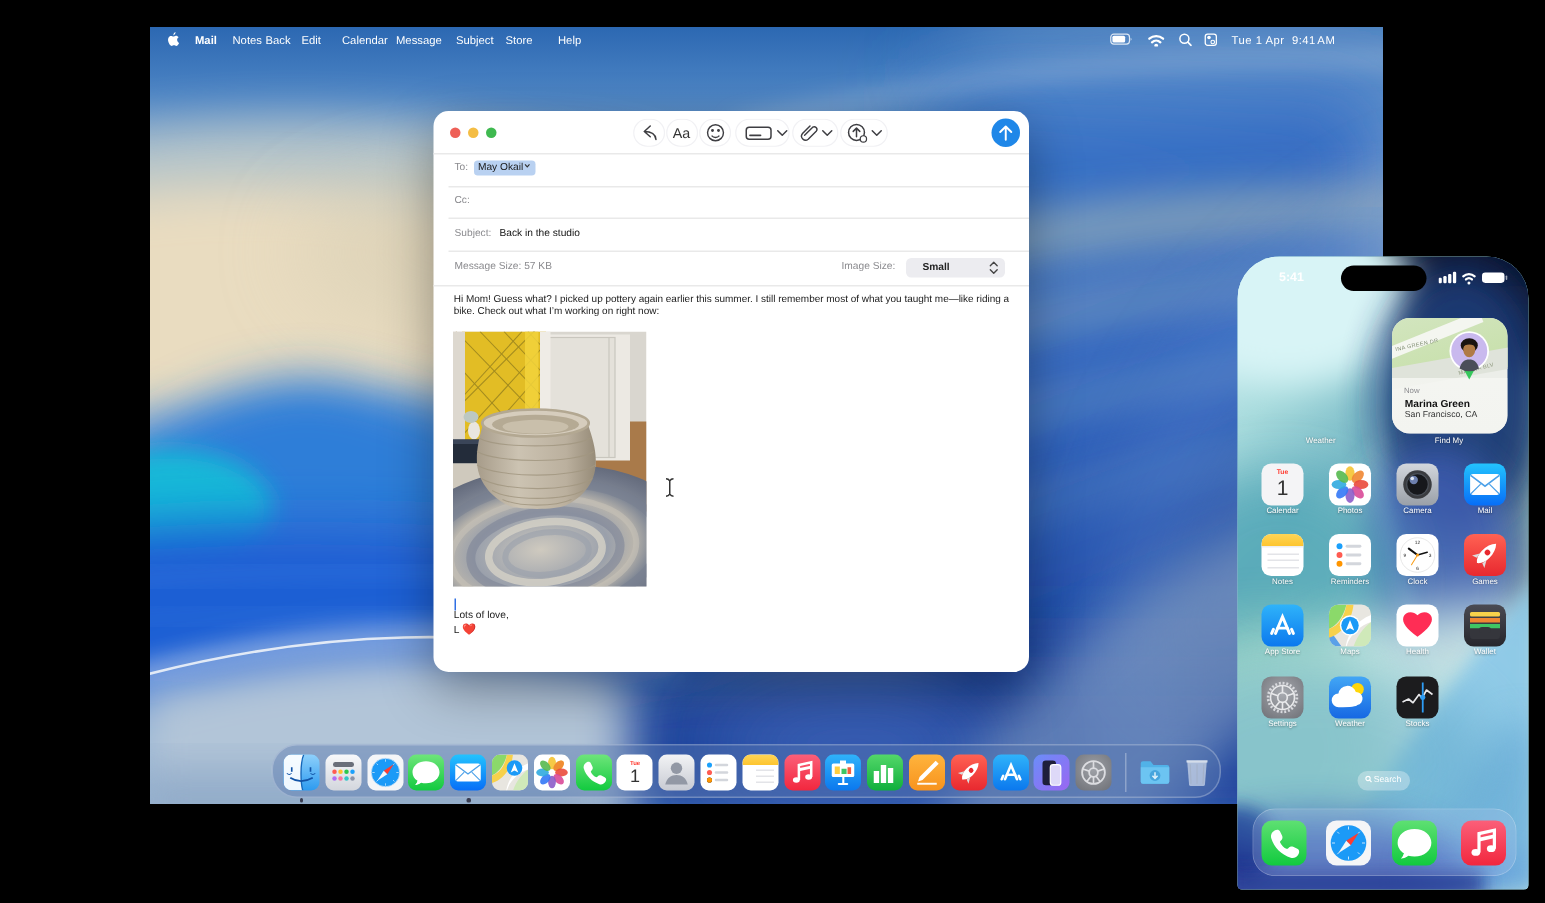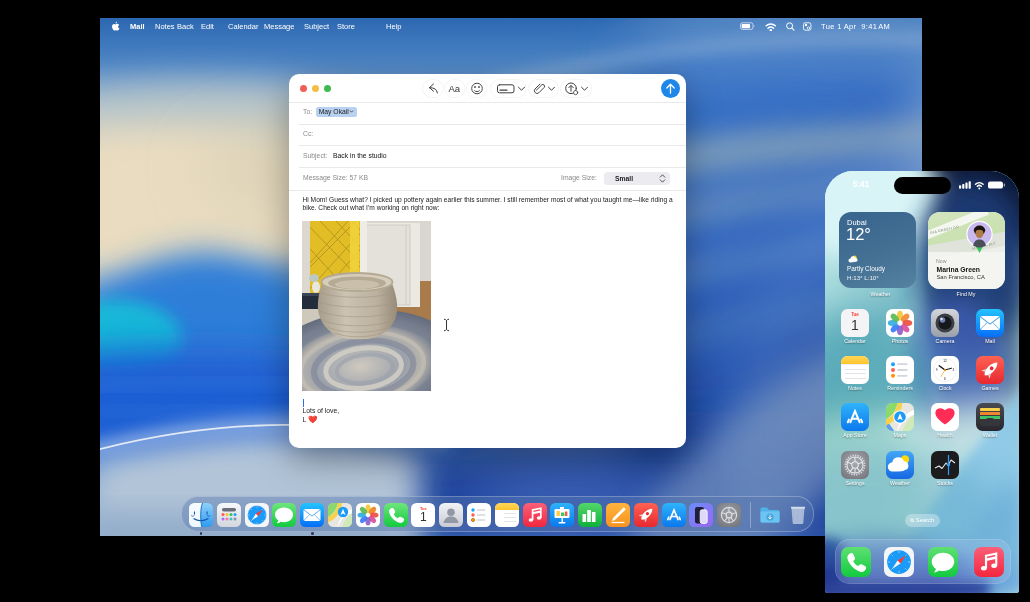--- a/index.html
+++ b/index.html
@@ -100,21 +100,21 @@
         </g>
     </svg>
     <b class="mi" style="left:30px">Mail</b>
     <span class="mi" style="left:55px">Notes</span>
     <span class="mi" style="left:77px">Back</span>
     <span class="mi" style="left:101px">Edit</span>
     <span class="mi" style="left:128px">Calendar</span>
     <span class="mi" style="left:164px">Message</span>
     <span class="mi" style="left:204px">Subject</span>
     <span class="mi" style="left:237px">Store</span>
-    <span class="mi" style="left:286px">Help</span>
+    <span class="mi" style="left:272px">Help</span>
     <span class="mi" style="left:721px;letter-spacing:0.35px">Tue 1 Apr&nbsp;&nbsp;9:41 AM</span>
   </div>
 </div>
 <div id="mail">
   <div class="tl" style="left:10.5px;background:#ee6057"></div>
   <div class="tl" style="left:22.5px;background:#f4bd44"></div>
   <div class="tl" style="left:34.5px;background:#3fb950"></div>
   <svg class="abs" style="left:133px;top:5px" width="170" height="19" viewBox="0 0 170 19">
     <g fill="none" stroke="#f1f1f4" stroke-width="0.8">
       <rect x="0.5" y="0.5" width="20.5" height="18" rx="9"></rect>
@@ -470,30 +470,20 @@
         <rect x="9.6" y="1.2" width="2.2" height="7.6" rx="0.8"></rect>
       </g>
     <g fill="none" stroke="#fff" stroke-width="1.6" stroke-linecap="round">
         <path d="M16.5 4.2 a5.6 5.6 0 0 1 7.6 0" stroke-width="1.5"></path>
         <path d="M18.3 6.3 a3 3 0 0 1 4 0" stroke-width="1.5"></path>
       </g>
       <circle cx="20.3" cy="8.6" r="1" fill="#fff"></circle>
     <rect x="29" y="1.6" width="15" height="7" rx="2.2" fill="#fff"></rect>
       <rect x="44.8" y="3.6" width="1.2" height="3" rx="0.6" fill="rgba(255,255,255,0.6)"></rect>
   </svg>
-  <div style="position:absolute;left:14px;top:41px;width:77px;height:75.5px;border-radius:12px;background:linear-gradient(160deg,#38648e 0%,#447094 55%,#54829f 100%);overflow:hidden;color:#fff">
-    <div style="position:absolute;left:8px;top:5.5px;font-size:7.5px">Dubai</div>
-    <div style="position:absolute;left:7px;top:13px;font-size:16.5px">12°</div>
-    <svg style="position:absolute;left:8px;top:43px" width="11" height="8" viewBox="0 0 11 8">
-        <circle cx="7.5" cy="2.8" r="2.2" fill="#ffd60a"></circle>
-        <path d="M3.6 7.6 a2.1 2.1 0 0 1 -0.1 -4.2 a2.6 2.6 0 0 1 5 -0.4 a1.9 1.9 0 0 1 0.4 3.8 Z" fill="#fff"></path>
-      </svg>
-    <div style="position:absolute;left:8px;top:53px;font-size:6.4px">Partly Cloudy</div>
-    <div style="position:absolute;left:8px;top:61.5px;font-size:6.2px;opacity:0.9">H:13° L:10°</div>
-  </div>
   <div class="pl" style="left:33.5px;top:119.5px">Weather</div>
   <div style="position:absolute;left:102.5px;top:41px;width:77.5px;height:77px;border-radius:12px;background:#eceee9;overflow:hidden">
     <div style="position:absolute;left:-10px;top:-14px;width:110px;height:52px;background:linear-gradient(175deg,#d4e6c2,#c6dfa8);transform:rotate(-10deg)"></div>
       <div style="position:absolute;left:-8px;top:8px;width:70px;height:8px;background:#f4f6f0;transform:rotate(-22deg)"></div>
     <div style="position:absolute;left:-5px;top:26px;width:95px;height:14px;background:#dfe3da;transform:rotate(-10deg)"></div>
     <div style="position:absolute;left:2px;top:16px;font-size:3.6px;color:#7c8a6e;transform:rotate(-12deg);letter-spacing:0.3px">INA GREEN DR</div>
     <div style="position:absolute;left:44px;top:32px;font-size:3.6px;color:#8a9579;transform:rotate(-14deg);letter-spacing:0.3px">MARINA BLV</div>
     <div style="position:absolute;left:0;top:40px;width:77.5px;height:37px;background:linear-gradient(180deg,rgba(246,247,243,0.8),#f3f4f0)"></div>
     <div style="position:absolute;left:8.5px;top:45.5px;font-size:5.2px;color:#8a8a8e">Now</div>
     <div style="position:absolute;left:9px;top:53.5px;font-size:6.8px;font-weight:bold;color:#111">Marina Green</div>

